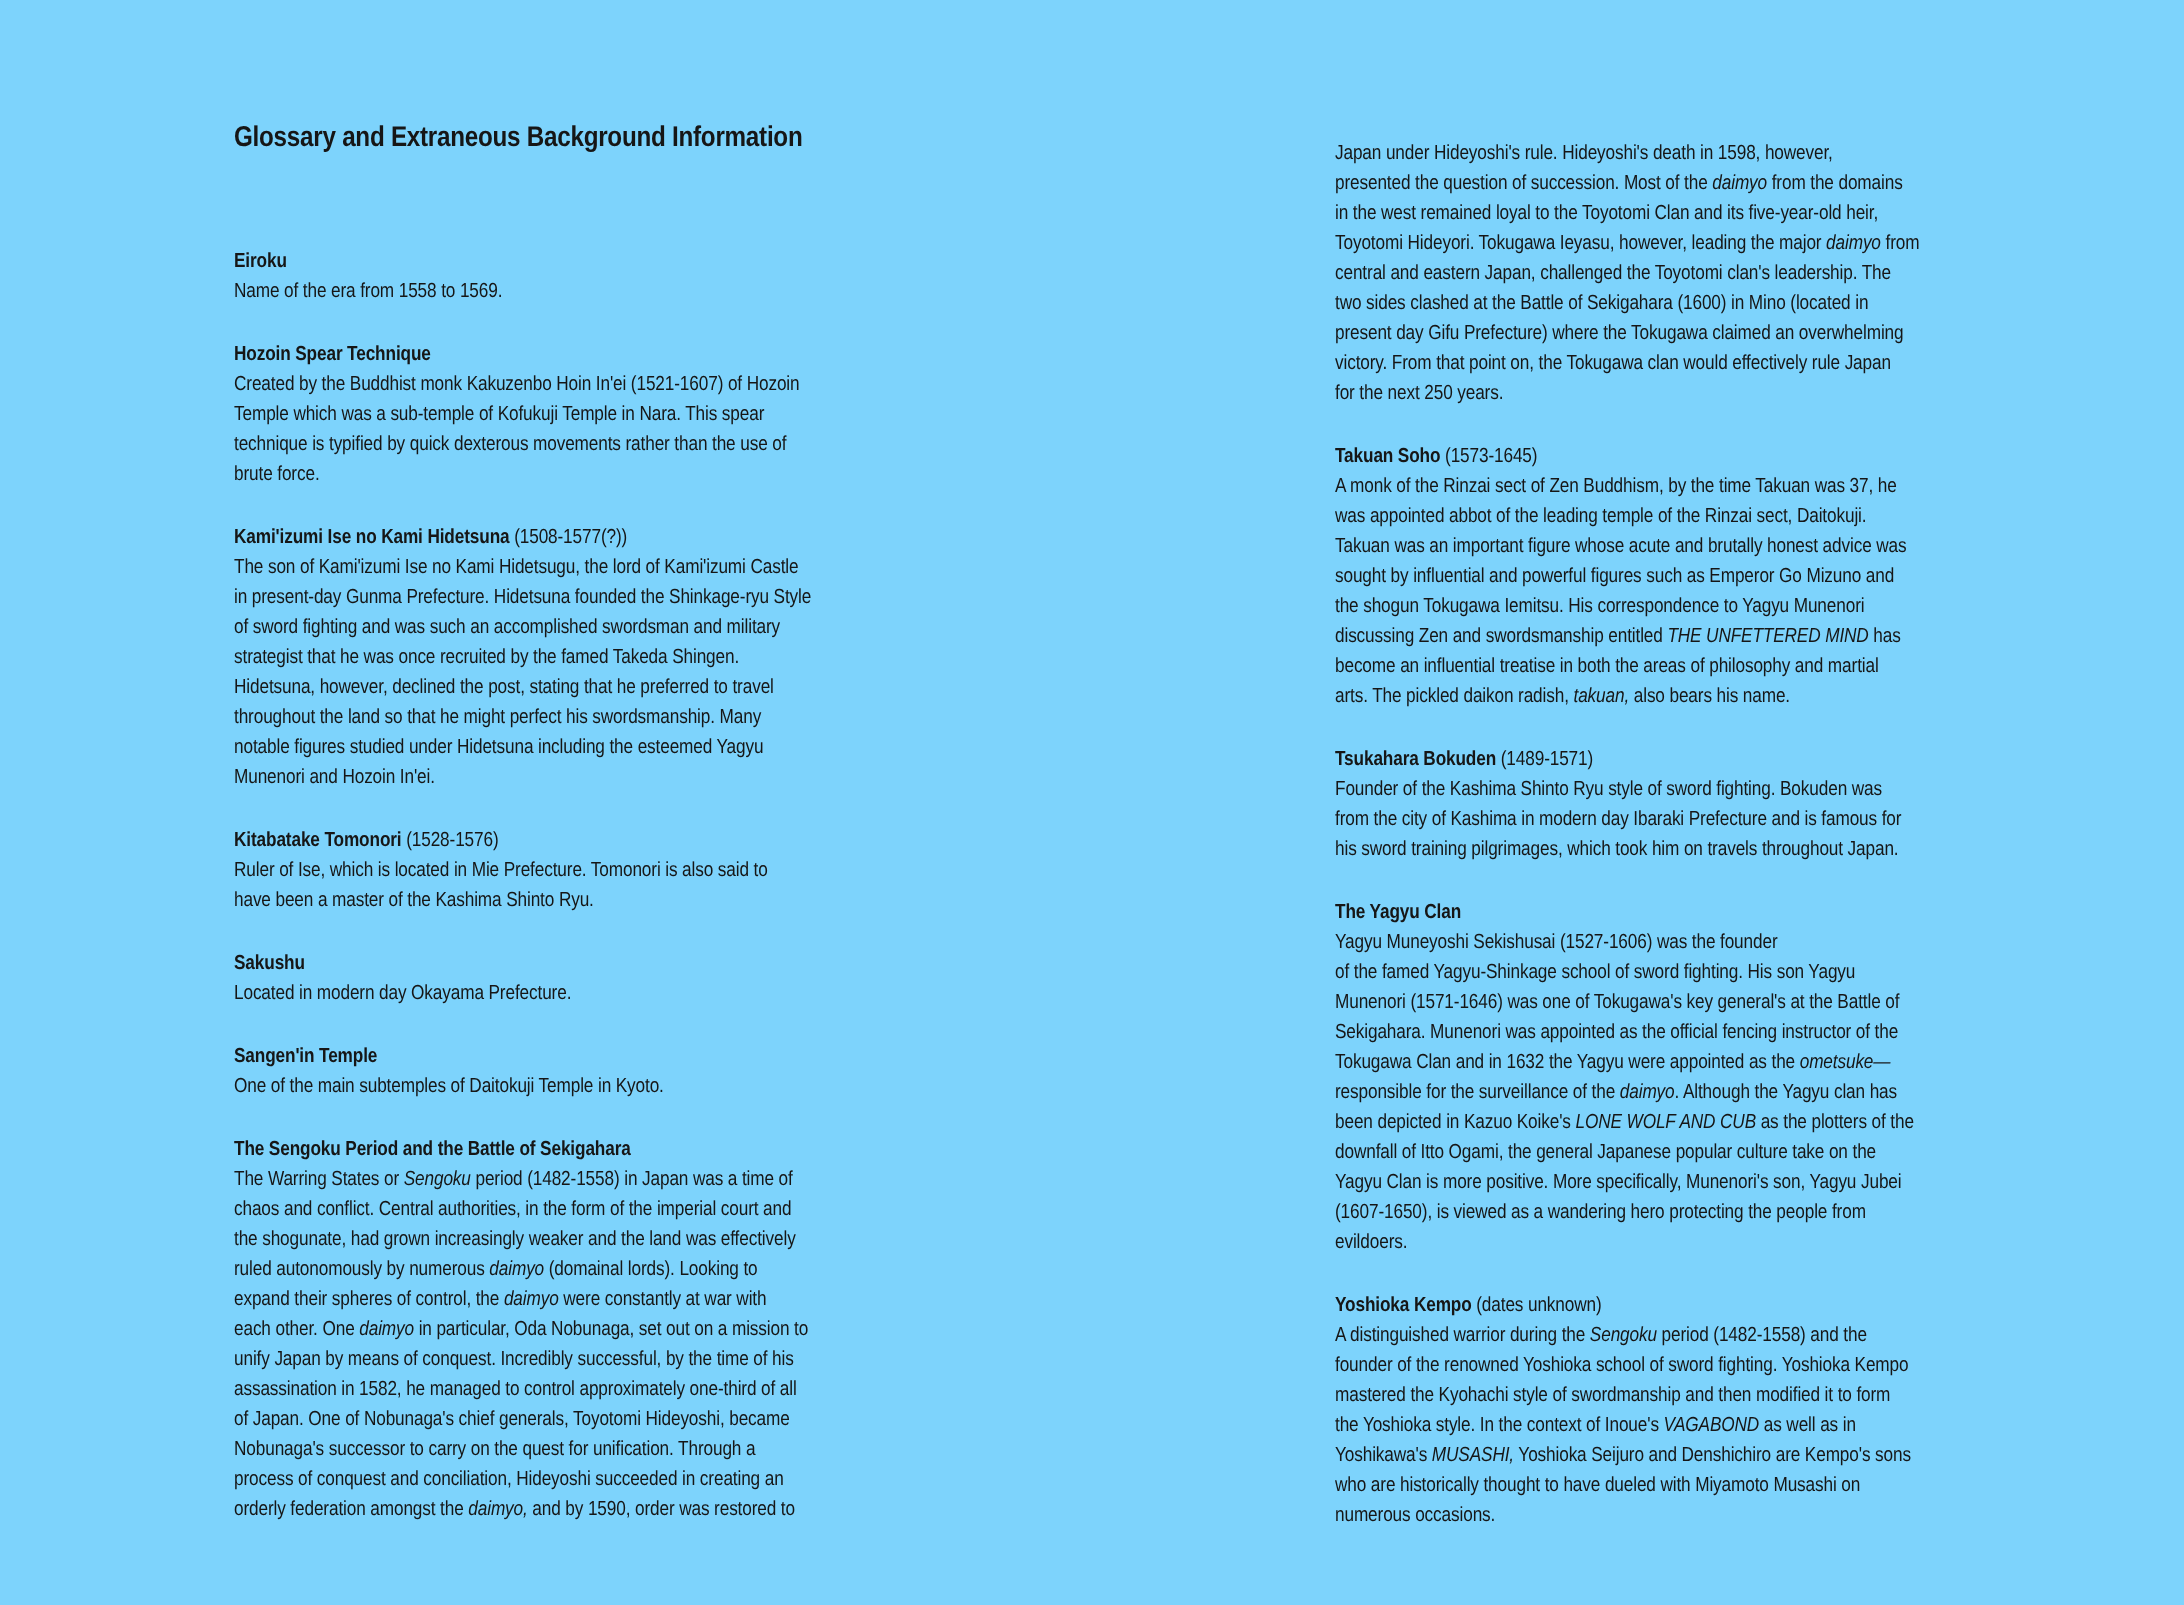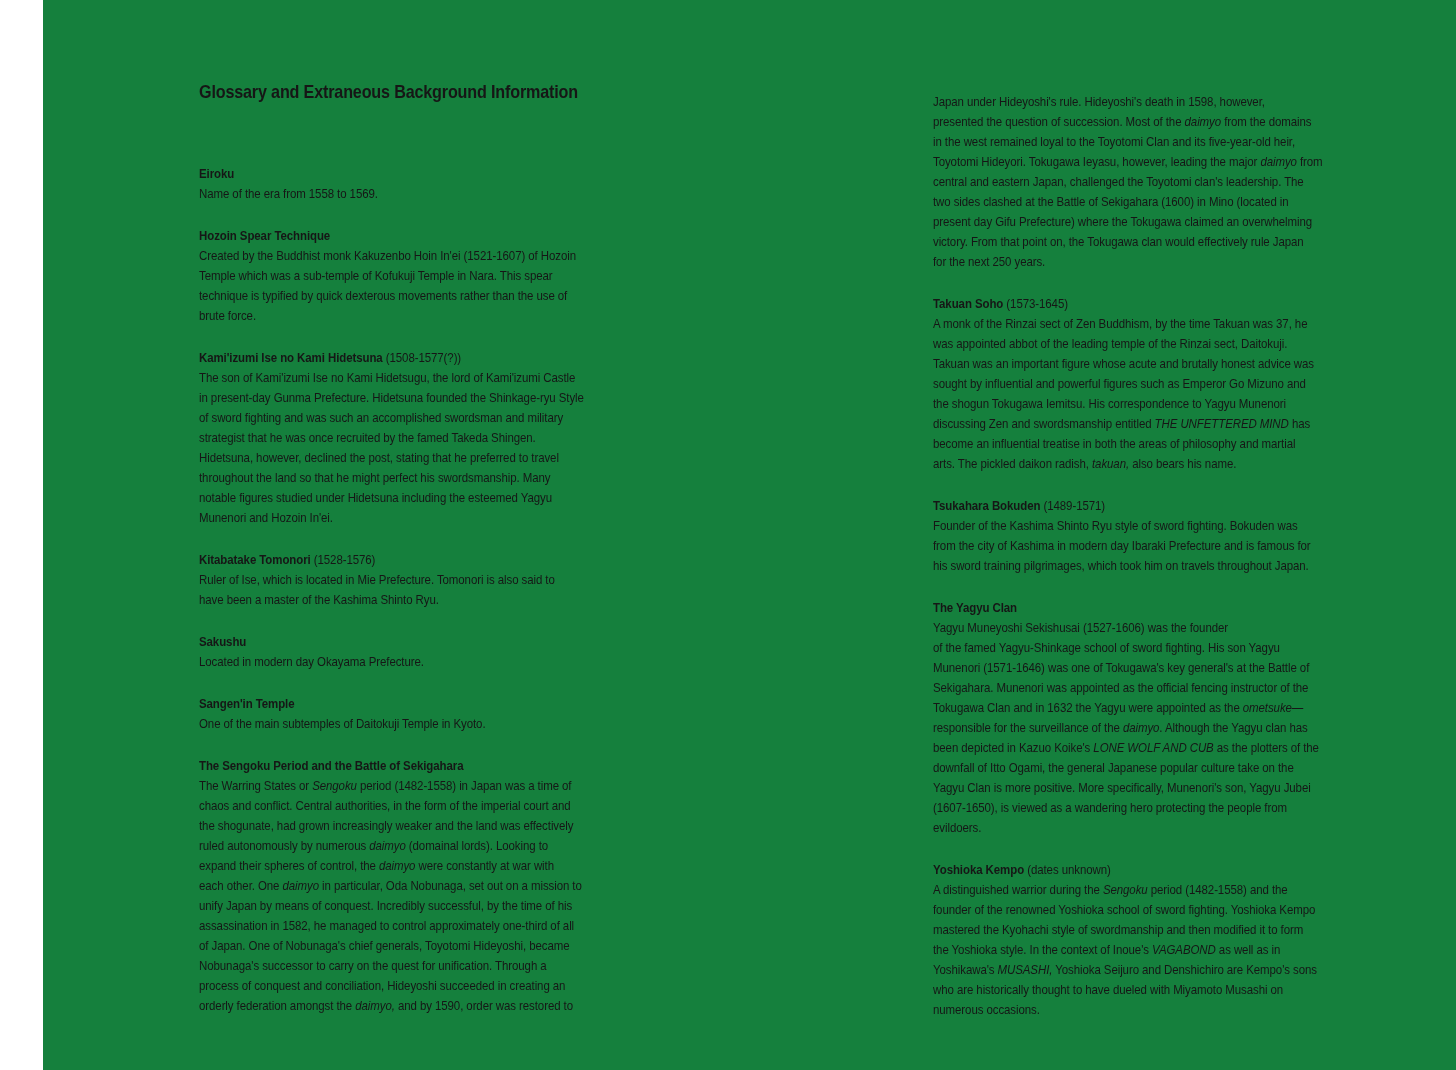--- a/index.html
+++ b/index.html
@@ -11,22 +11,21 @@
     width: 1456px;
     height: 1070px;
     position: relative;
     font-family: "Liberation Sans", sans-serif;
     color: #161616;
     overflow: hidden;
   }
   .spread {
     position: absolute;
     inset: 0;
-    background: #15803d;
-    margin-left: 43px;
+    background: #7dd3fc;
   }
   .page {
     position: absolute;
     top: 0;
     height: 1070px;
     width: 728px;
   }
   .page.left  { left: 0; }
   .page.right { left: 740px; }
   

